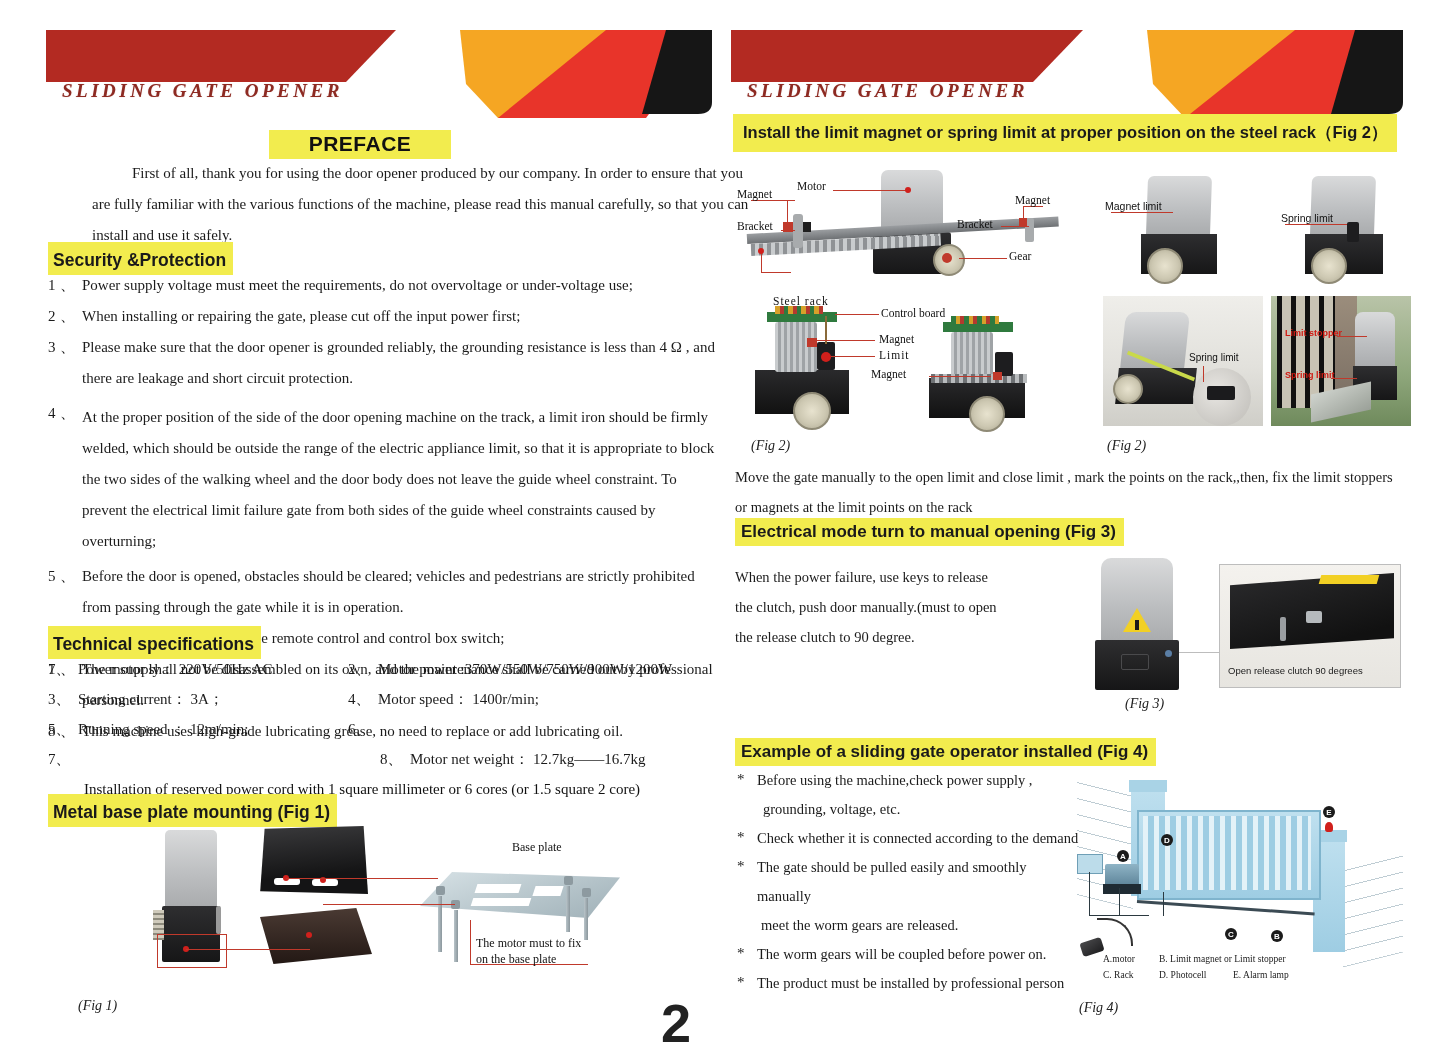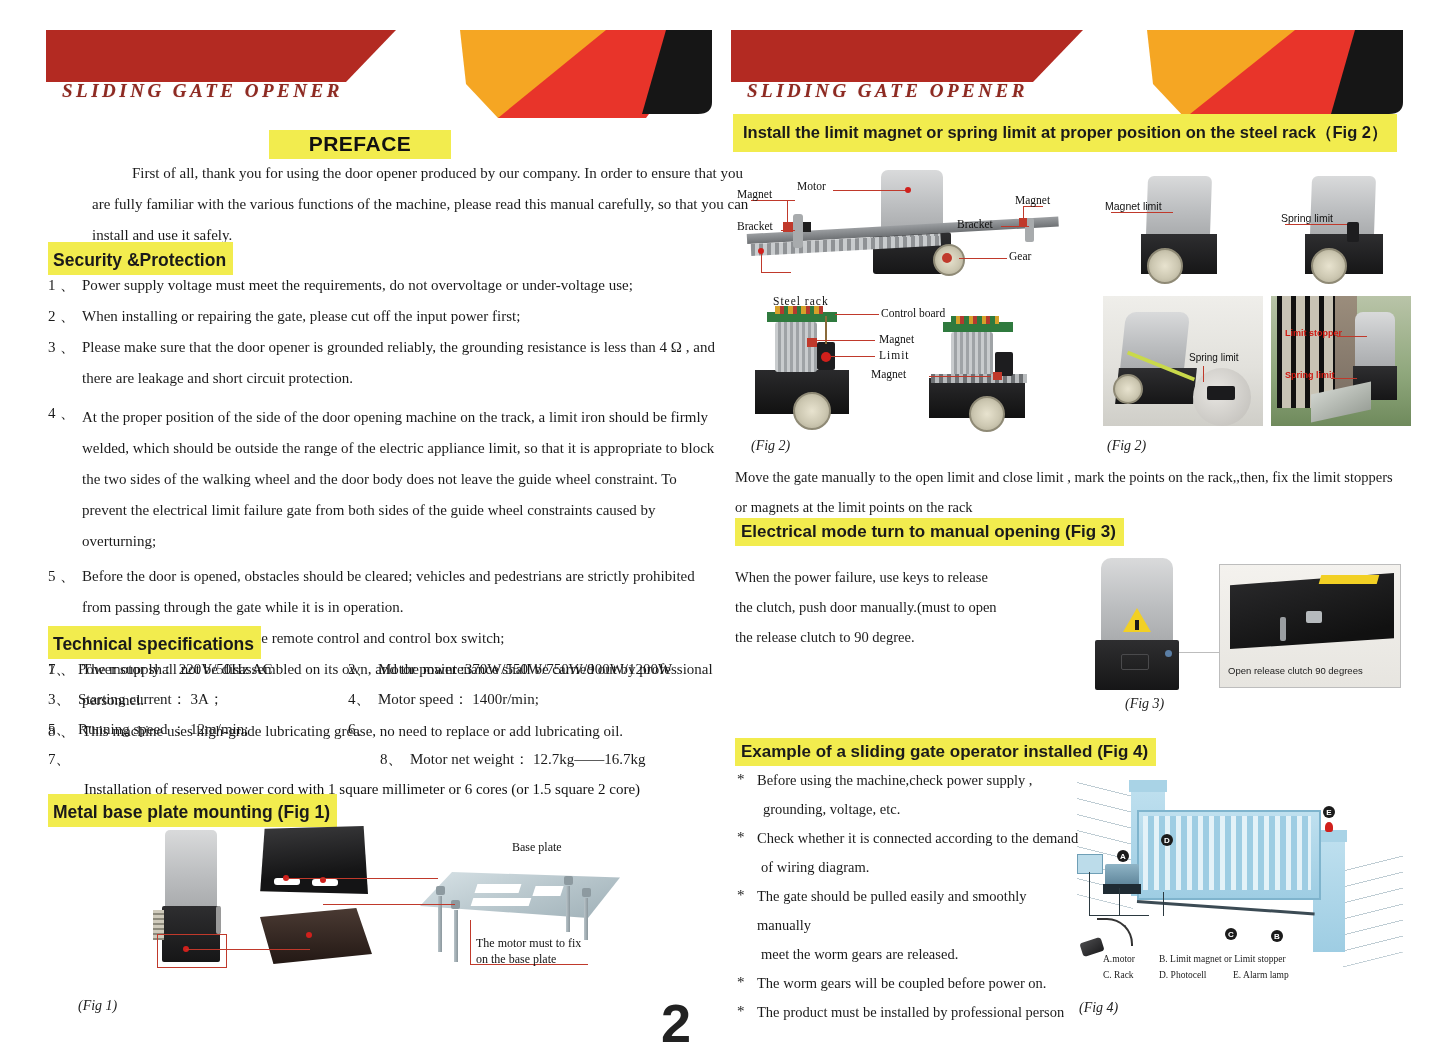--- a/index.html
+++ b/index.html
@@ -504,23 +504,20 @@
           <span class="st">*</span>
           <span>Before using the machine,check power supply ,</span>
         </li>
         <li style="padding-left:26px;">
           <span>grounding, voltage, etc.</span>
         </li>
         <li>
           <span class="st">*</span>
           <span>Check whether it is connected according to the demand</span>
         </li>
-        <li style="padding-left:24px;">
-          <span>of wiring diagram.</span>
-        </li>
         <li>
           <span class="st">*</span>
           <span>The gate should be pulled easily and smoothly manually</span>
         </li>
         <li style="padding-left:24px;">
           <span>meet the worm gears are released.</span>
         </li>
         <li>
           <span class="st">*</span>
           <span>The worm gears will be coupled before power on.</span>

